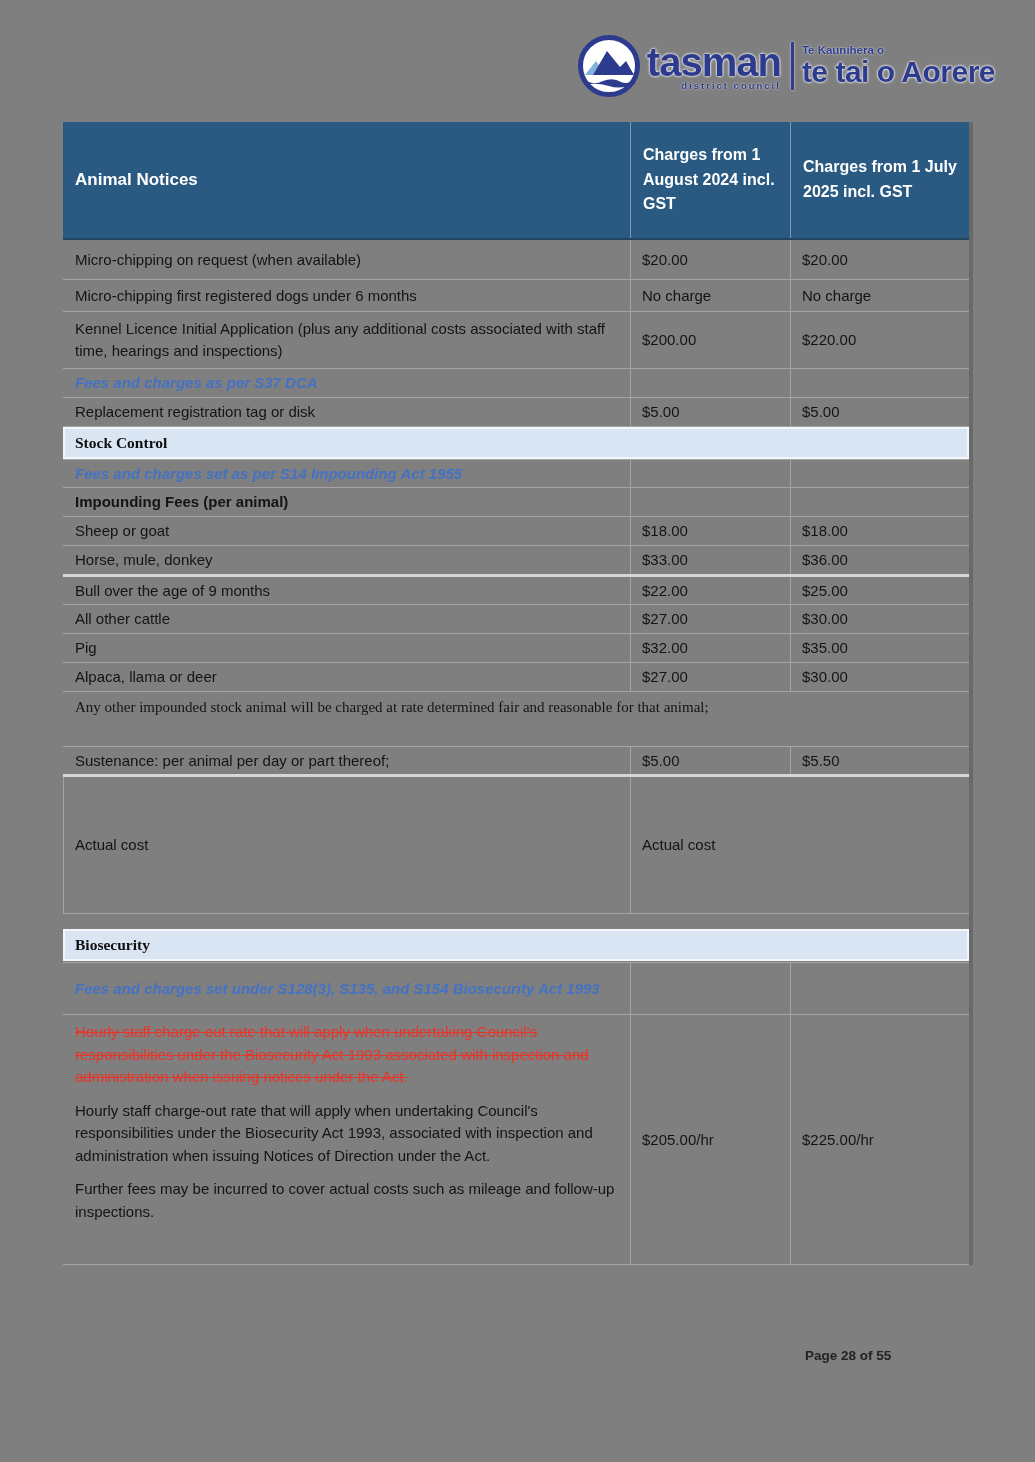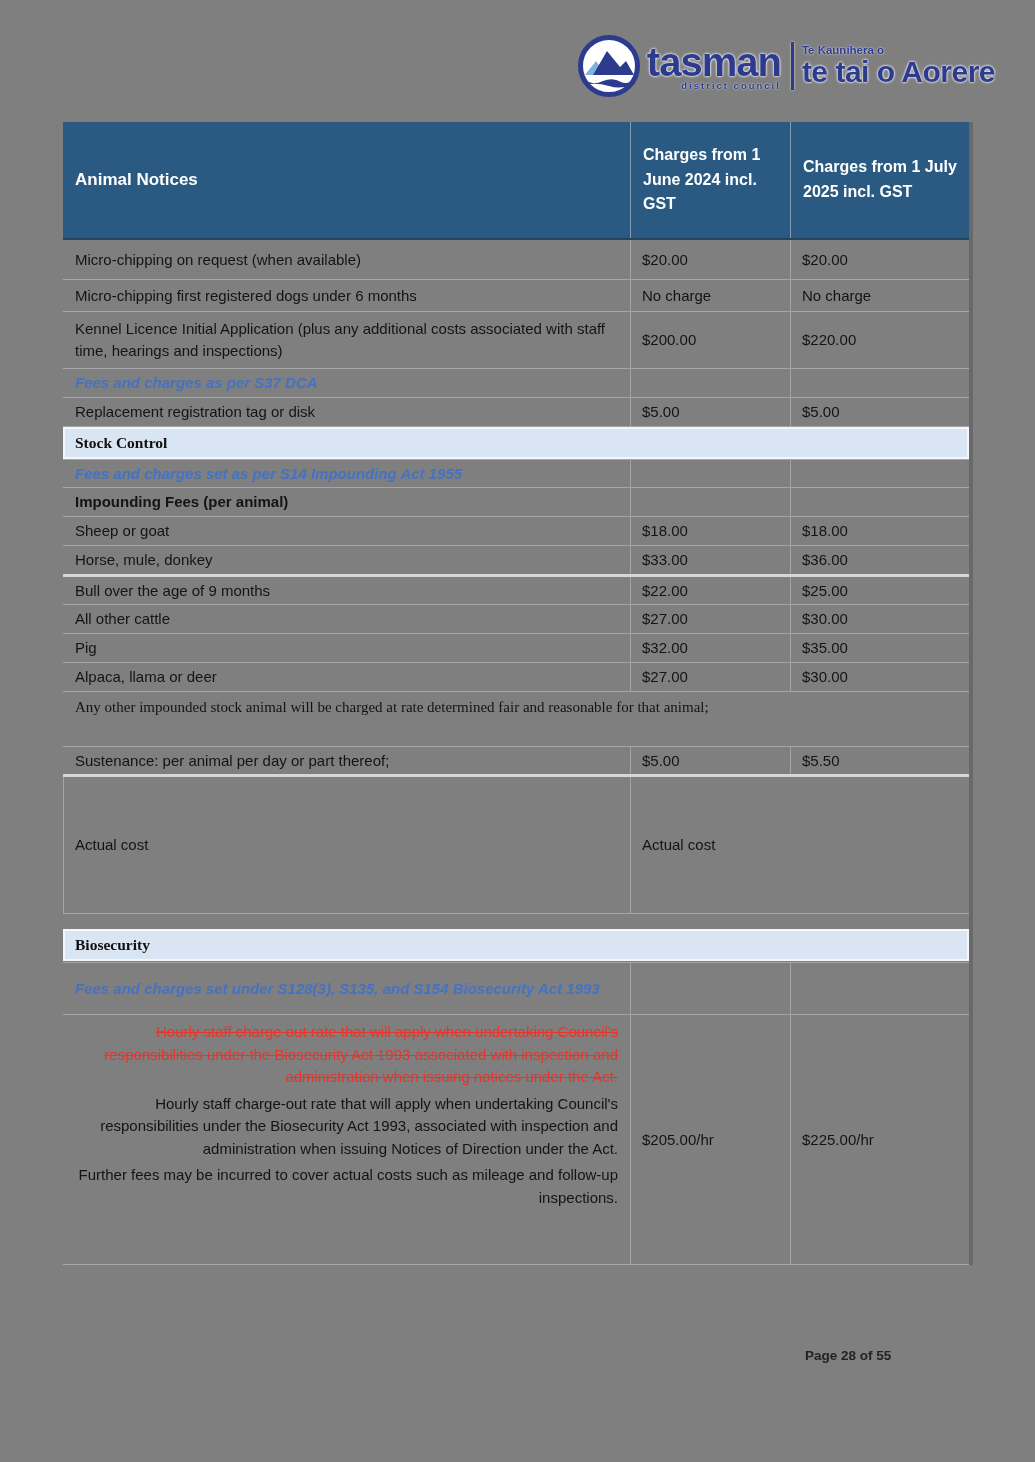--- a/index.html
+++ b/index.html
@@ -44,23 +44,23 @@
     border-bottom:1px solid rgba(255,255,255,.30);font-size:15px;}
   .row.thick{border-bottom:3px solid #d6d6d6;}
   .row.section,.row.spacer,.row.merged{display:block;font-family:Liberation Serif, serif;}
   .row.spacer{border-bottom:none;}
   .cell{padding:3px 12px;display:flex;align-items:center;line-height:1.45;}
   .value-cell{border-left:1px solid rgba(255,255,255,.30);padding-left:11px;}
   .row.note .label-cell{color:var(--note-blue);font-style:italic;font-weight:bold;}
   .row.bold .label-cell{font-weight:bold;}
   .section-bar{background:var(--section-bg);border:2px solid #f3f6fa;font-weight:bold;
     font-size:15.5px;padding:5px 10px;color:#101010;height:100%;display:flex;align-items:center;}
-  .row.biosecurity .label-cell{display:block;padding:6px 12px;text-align:right;}
+  .row.biosecurity .label-cell{display:block;padding:6px 12px;}
   .struck{color:var(--strike-red);text-decoration:line-through;margin:0 0 3px 0;line-height:1.5;}
-  .para{margin:4px 0 2px 0;line-height:1.5;}
+  .para{margin:11px 0 2px 0;line-height:1.5;}
   .info-cell{padding:4px 12px;line-height:1.5;display:flex;align-items:center;min-height:100%;}
 
   .footer{position:absolute;top:1348px;left:805px;font-weight:bold;font-size:13.5px;color:#232323;}
 </style>
 </head>
 <body>
 
 <div class="logo">
   <svg class="logo-mark" viewBox="0 0 64 64">
     <circle cx="32" cy="32" r="28.5" fill="#ffffff" stroke="#2d3b8e" stroke-width="5"></circle>
@@ -75,21 +75,21 @@
   <div class="logo-div"></div>
   <div class="logo-maori">
     <div class="logo-maori-small">Te Kaunihera o</div>
     <div class="logo-maori-large">te tai o Aorere</div>
   </div>
 </div>
 
 <div class="table">
   <div class="thead">
     <div class="th first">Animal Notices</div>
-    <div class="th">Charges from 1 June 2024 incl. GST</div>
+    <div class="th">Charges from 1 August 2024 incl. GST</div>
     <div class="th">Charges from 1 July 2025 incl. GST</div>
   </div>
   <div>
       <div class="row fee" style="min-height: 40px;">
         <div class="cell label-cell">Micro-chipping on request (when available)</div>
         <div class="cell value-cell">$20.00</div>
         <div class="cell value-cell">$20.00</div>
       </div>
       <div class="row fee" style="min-height: 32px;">
         <div class="cell label-cell">Micro-chipping first registered dogs under 6 months</div>

